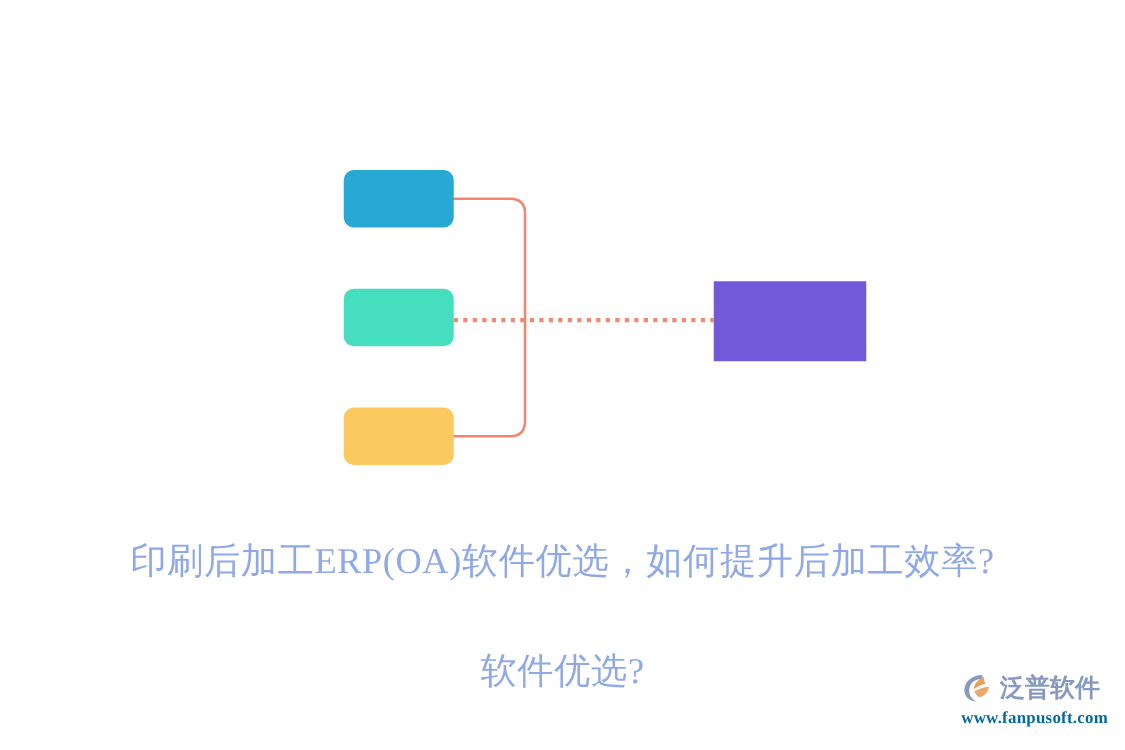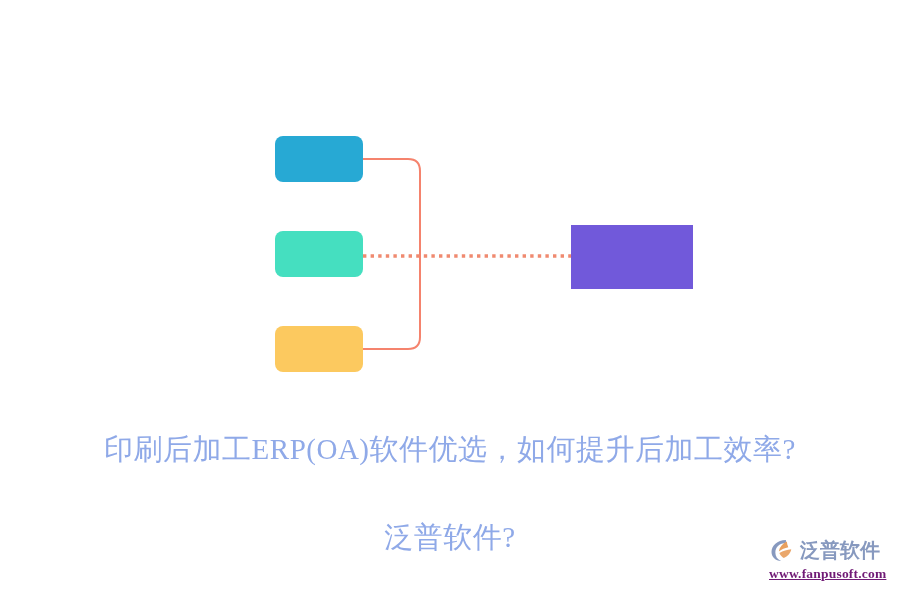--- a/index.html
+++ b/index.html
@@ -135,31 +135,31 @@
   <div class="node-box" id="node-blue" style="background: rgb(39, 169, 212); left: 275px; top: 136px; width: 88px; height: 46px; border-radius: 8px;"></div>
 
   <div class="node-box" id="node-green" style="background: rgb(69, 223, 192); left: 275px; top: 231px; width: 88px; height: 46px; border-radius: 8px;"></div>
 
   <div class="node-box" id="node-yellow" style="background: rgb(252, 201, 95); left: 275px; top: 326px; width: 88px; height: 46px; border-radius: 8px;"></div>
 
   <div class="node-box" id="node-purple" style="background: rgb(113, 89, 218); left: 571px; top: 225px; width: 122px; height: 64px; border-radius: 0px;"></div>
 
   <div id="caption" style="color: rgb(143, 169, 232);">
     <span class="caption-line">印刷后加工ERP(OA)软件优选，如何提升后加工效率?</span>
-    <span class="caption-line">泛普软件?</span>
+    <span class="caption-line">软件优选?</span>
   </div>
 
   <div id="watermark">
     <div id="wm-row">
       <svg id="wm-mark" viewBox="0 0 32 32" xmlns="http://www.w3.org/2000/svg">
         <path d="M20.5 4.5 C10.5 4.5 4 11 4 18.4 C4 24.2 8.6 28.6 15 28.6
                  C10.8 26.8 8.4 23.2 8.4 18.8 C8.4 12.6 13.4 8 20.5 8 Z" fill="#8799bf"></path>
         <path d="M21.5 6.2 C16.4 8.6 13.2 12.6 12.4 17.6 C15.8 15.2 19.2 13.6 23.2 12.8
                  C22.3 10.6 21.8 8.4 21.5 6.2 Z" fill="#e8a05e"></path>
         <path d="M13 19.4 C17.2 17 21.8 15.6 26.6 15.2 C25.8 19.8 22.6 23.4 18 25
                  C15.6 23.6 13.9 21.7 13 19.4 Z" fill="#e8a05e" opacity="0.92"></path>
       </svg>
       <span id="wm-name" style="color: rgb(135, 153, 191);">泛普软件</span>
     </div>
-    <div id="wm-url" style="color: #701a75; text-decoration: underline;">www.fanpusoft.com</div>
+    <div id="wm-url" style="color: #0369a1;">www.fanpusoft.com</div>
   </div>
 
 </div>
 
 </body></html>

